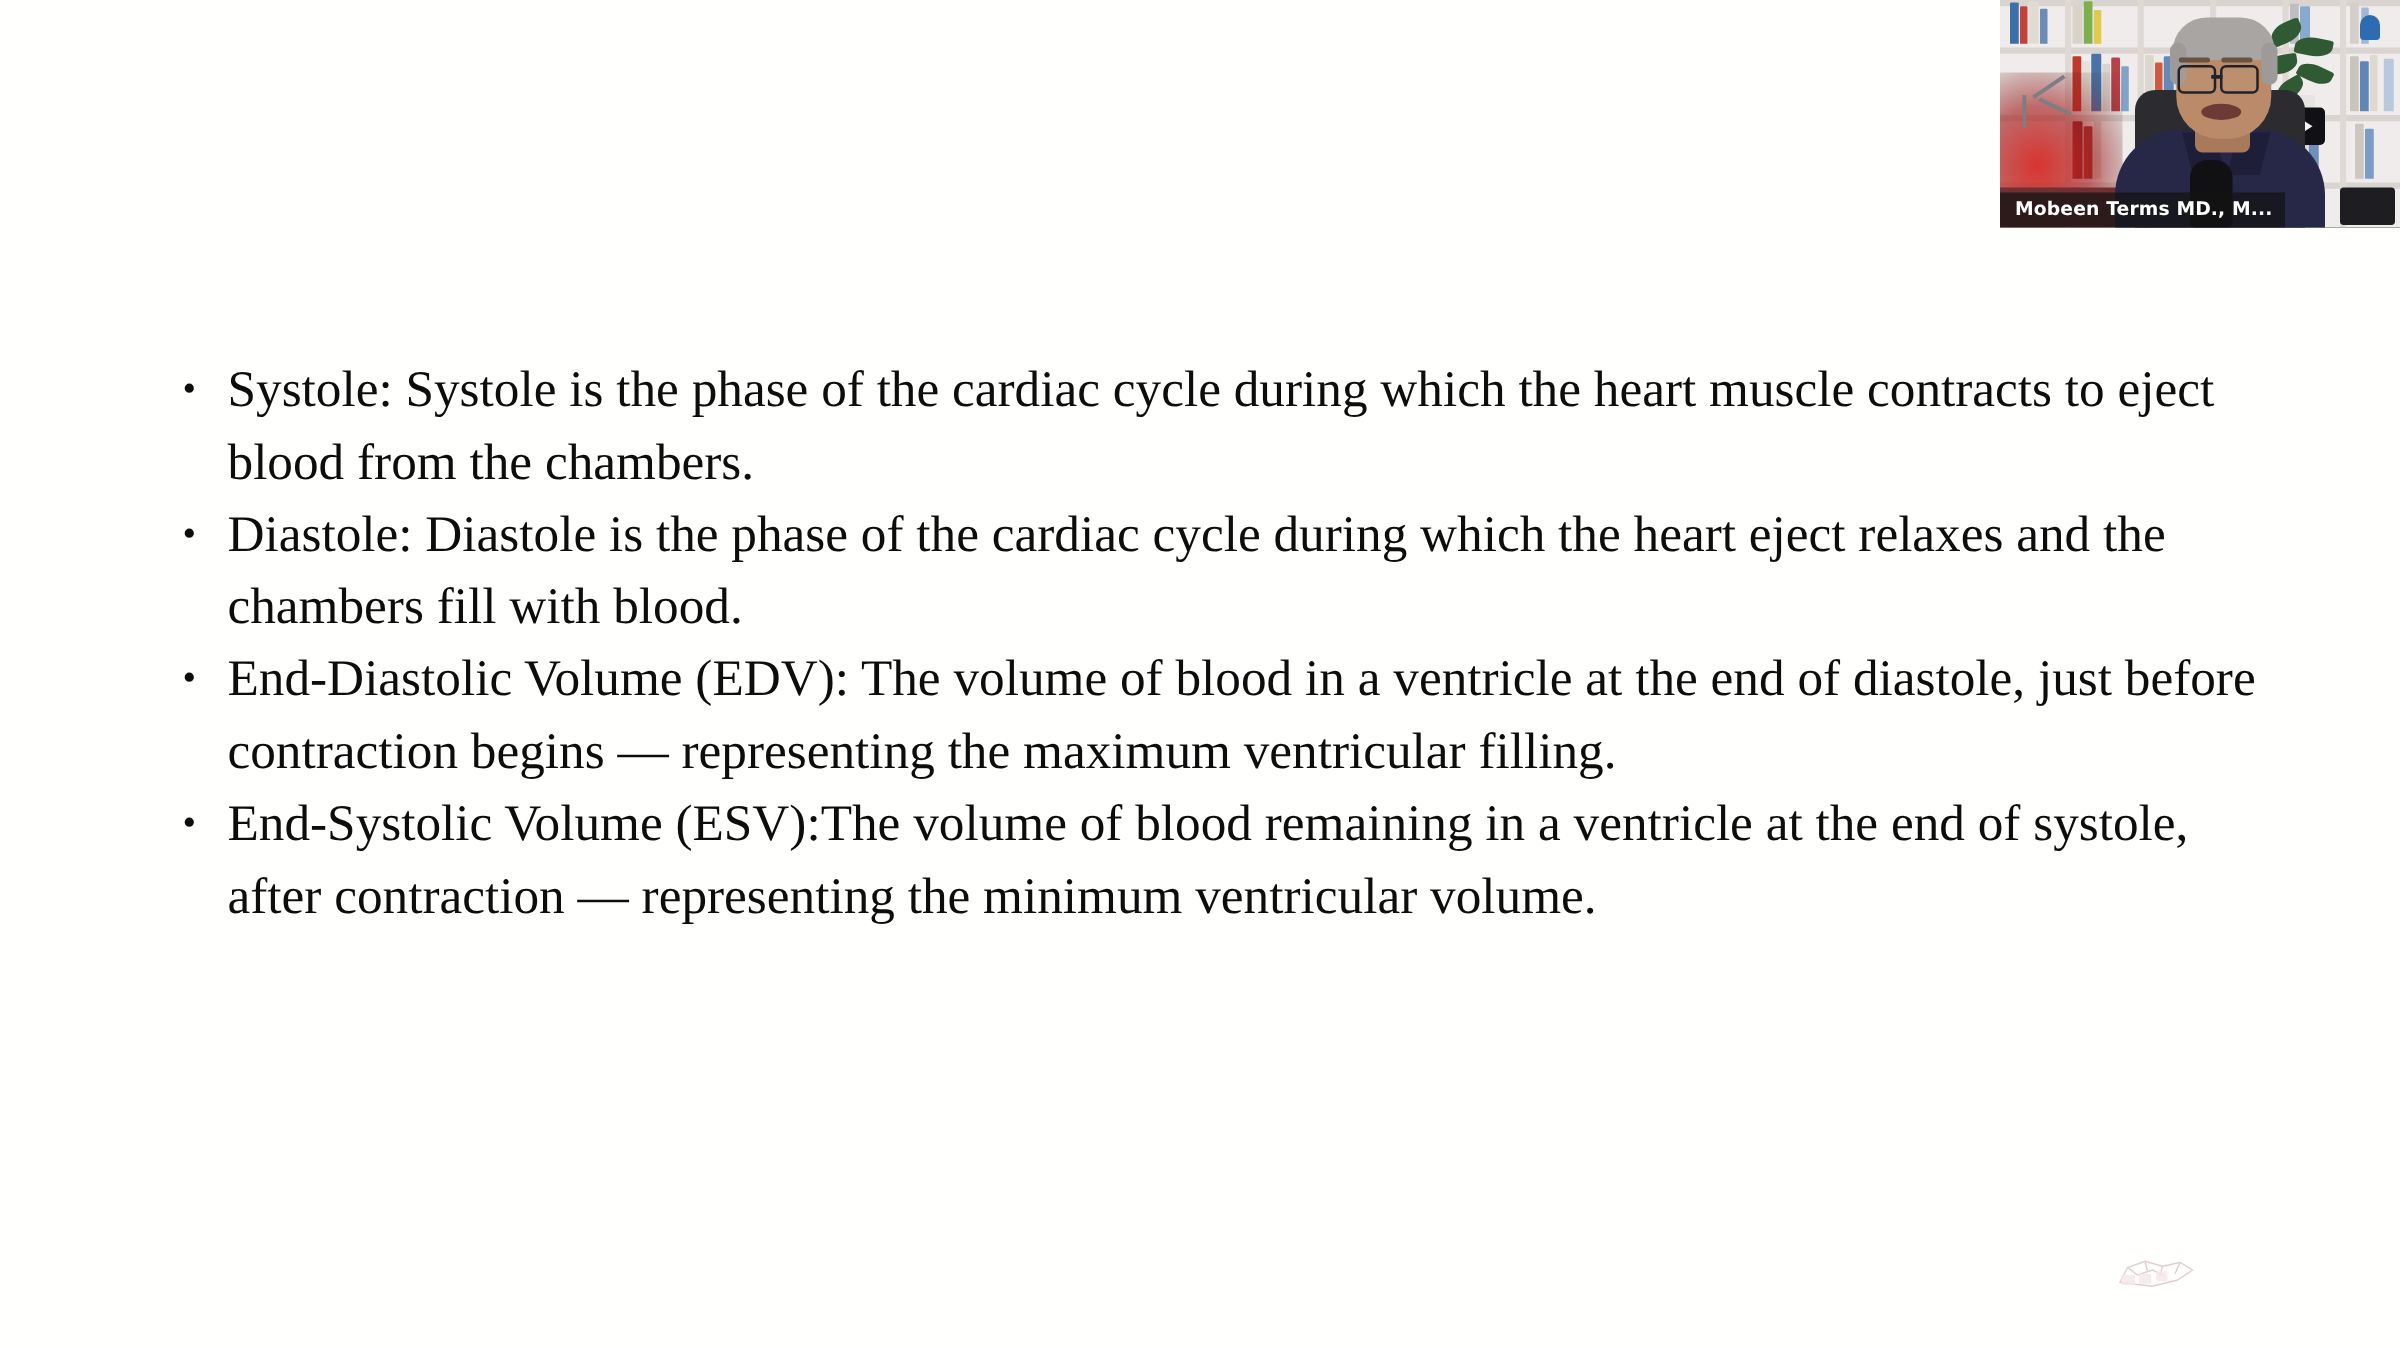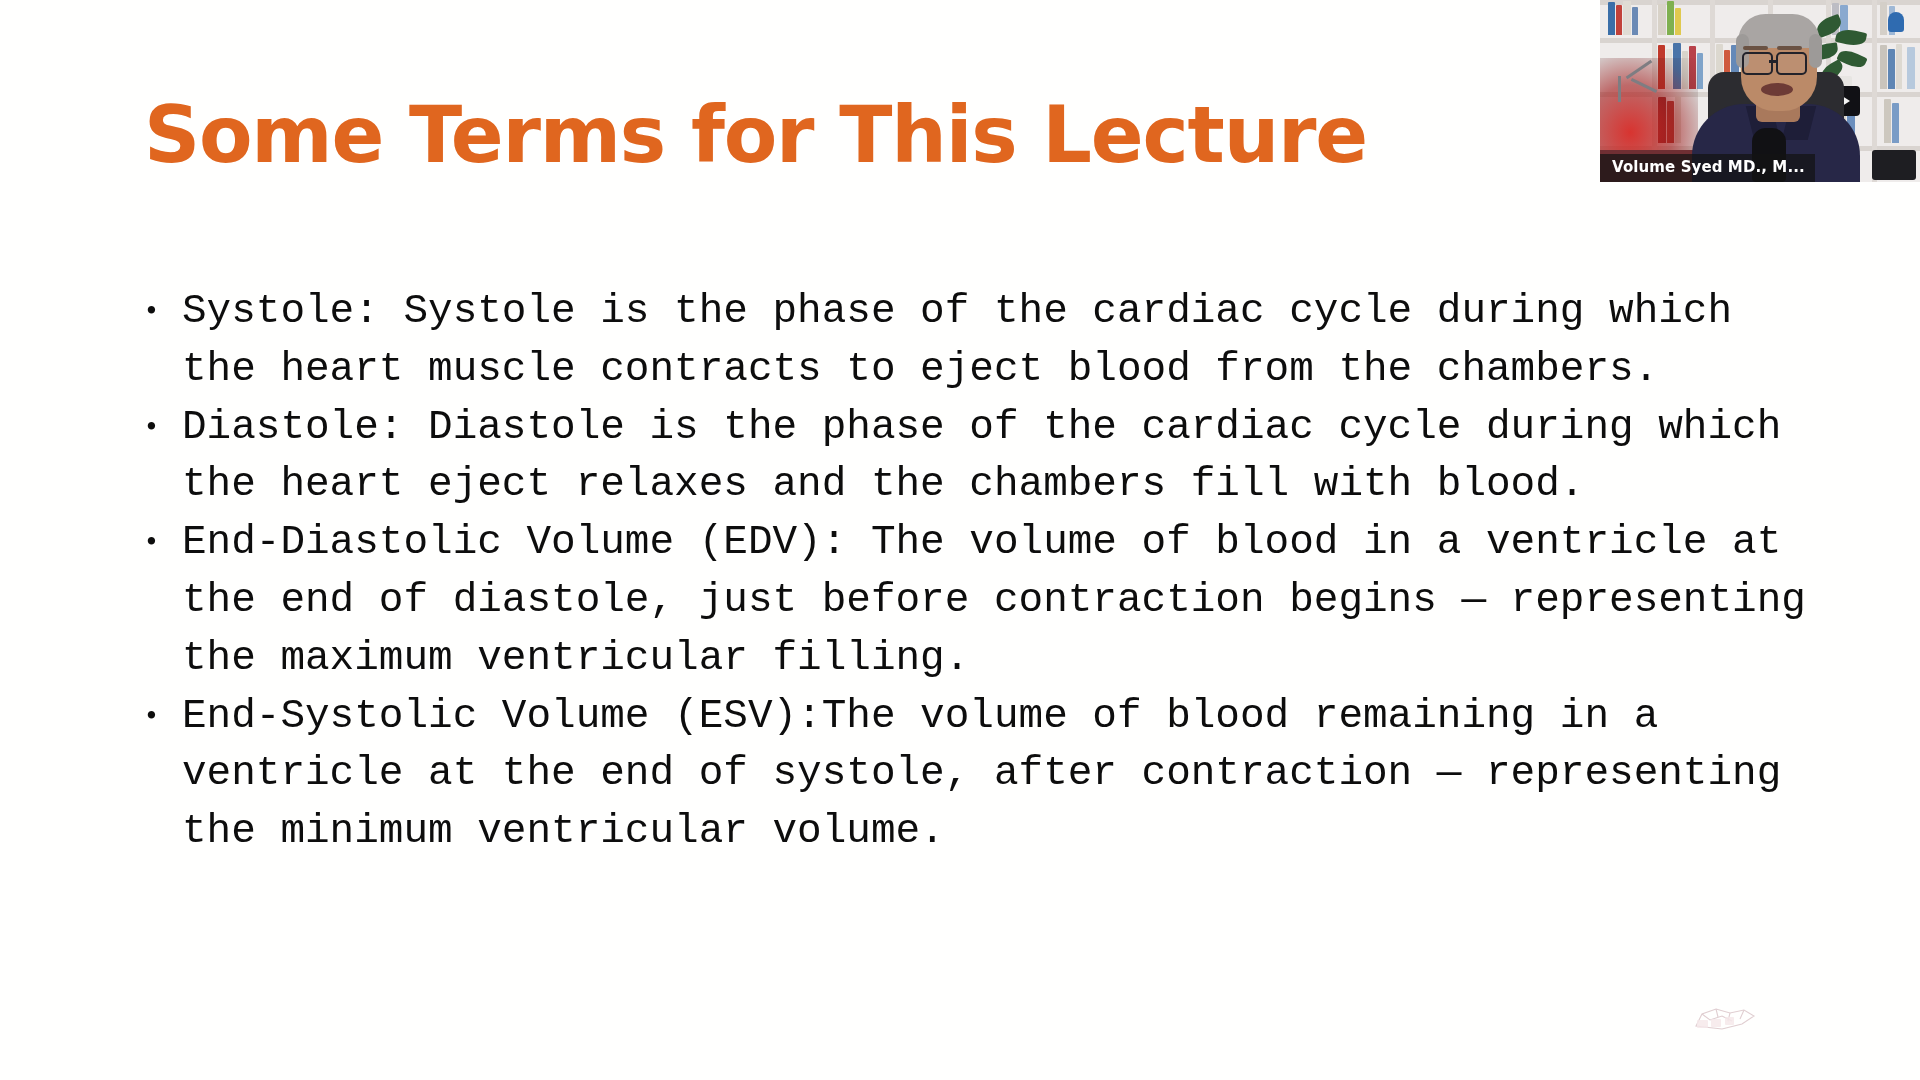--- a/index.html
+++ b/index.html
@@ -60,21 +60,20 @@
   #bullet-list li .bullet-dot {
     position: absolute;
     left: 8px;
     top: 0;
     font-size: 31px;
     line-height: 1.82;
     color: #0d0d0d;
   }
   #bullet-list li .bullet-text {
     display: block;
-    font-family: Liberation Mono, monospace;
   }
 
   
   #webcam-overlay {
     position: absolute;
     right: 0;
     top: 0;
     width: 320px;
     height: 182px;
     overflow: hidden;
@@ -299,21 +298,20 @@
     width: 66px;
     height: 38px;
     opacity: 0.42;
   }
 </style>
 </head>
 <body>
 
 <div id="slide">
 
-  <div id="slide-title">Some Terms for This Lecture</div>
 
   <ul id="bullet-list">
     <li>
       <span class="bullet-dot">•</span>
       <span class="bullet-text">Systole: Systole is the phase of the cardiac cycle during which the heart muscle contracts to eject blood from the chambers.</span>
     </li>
     <li>
       <span class="bullet-dot">•</span>
       <span class="bullet-text">Diastole: Diastole is the phase of the cardiac cycle during which the heart eject relaxes and the chambers fill with blood.</span>
     </li>
@@ -425,16 +423,16 @@
       <div class="hair-side-r"></div>
       <div class="brow-l"></div>
       <div class="brow-r"></div>
       <div class="glasses-l"></div>
       <div class="glasses-r"></div>
       <div class="glasses-bridge"></div>
       <div class="mouth"></div>
       <div class="mic"></div>
     </div>
 
-    <div id="webcam-nametag">Volume Syed MD., M...</div>
+    <div id="webcam-nametag">Mobeen Terms MD., M...</div>
   </div>
 
 </div>
 
 </body></html>

